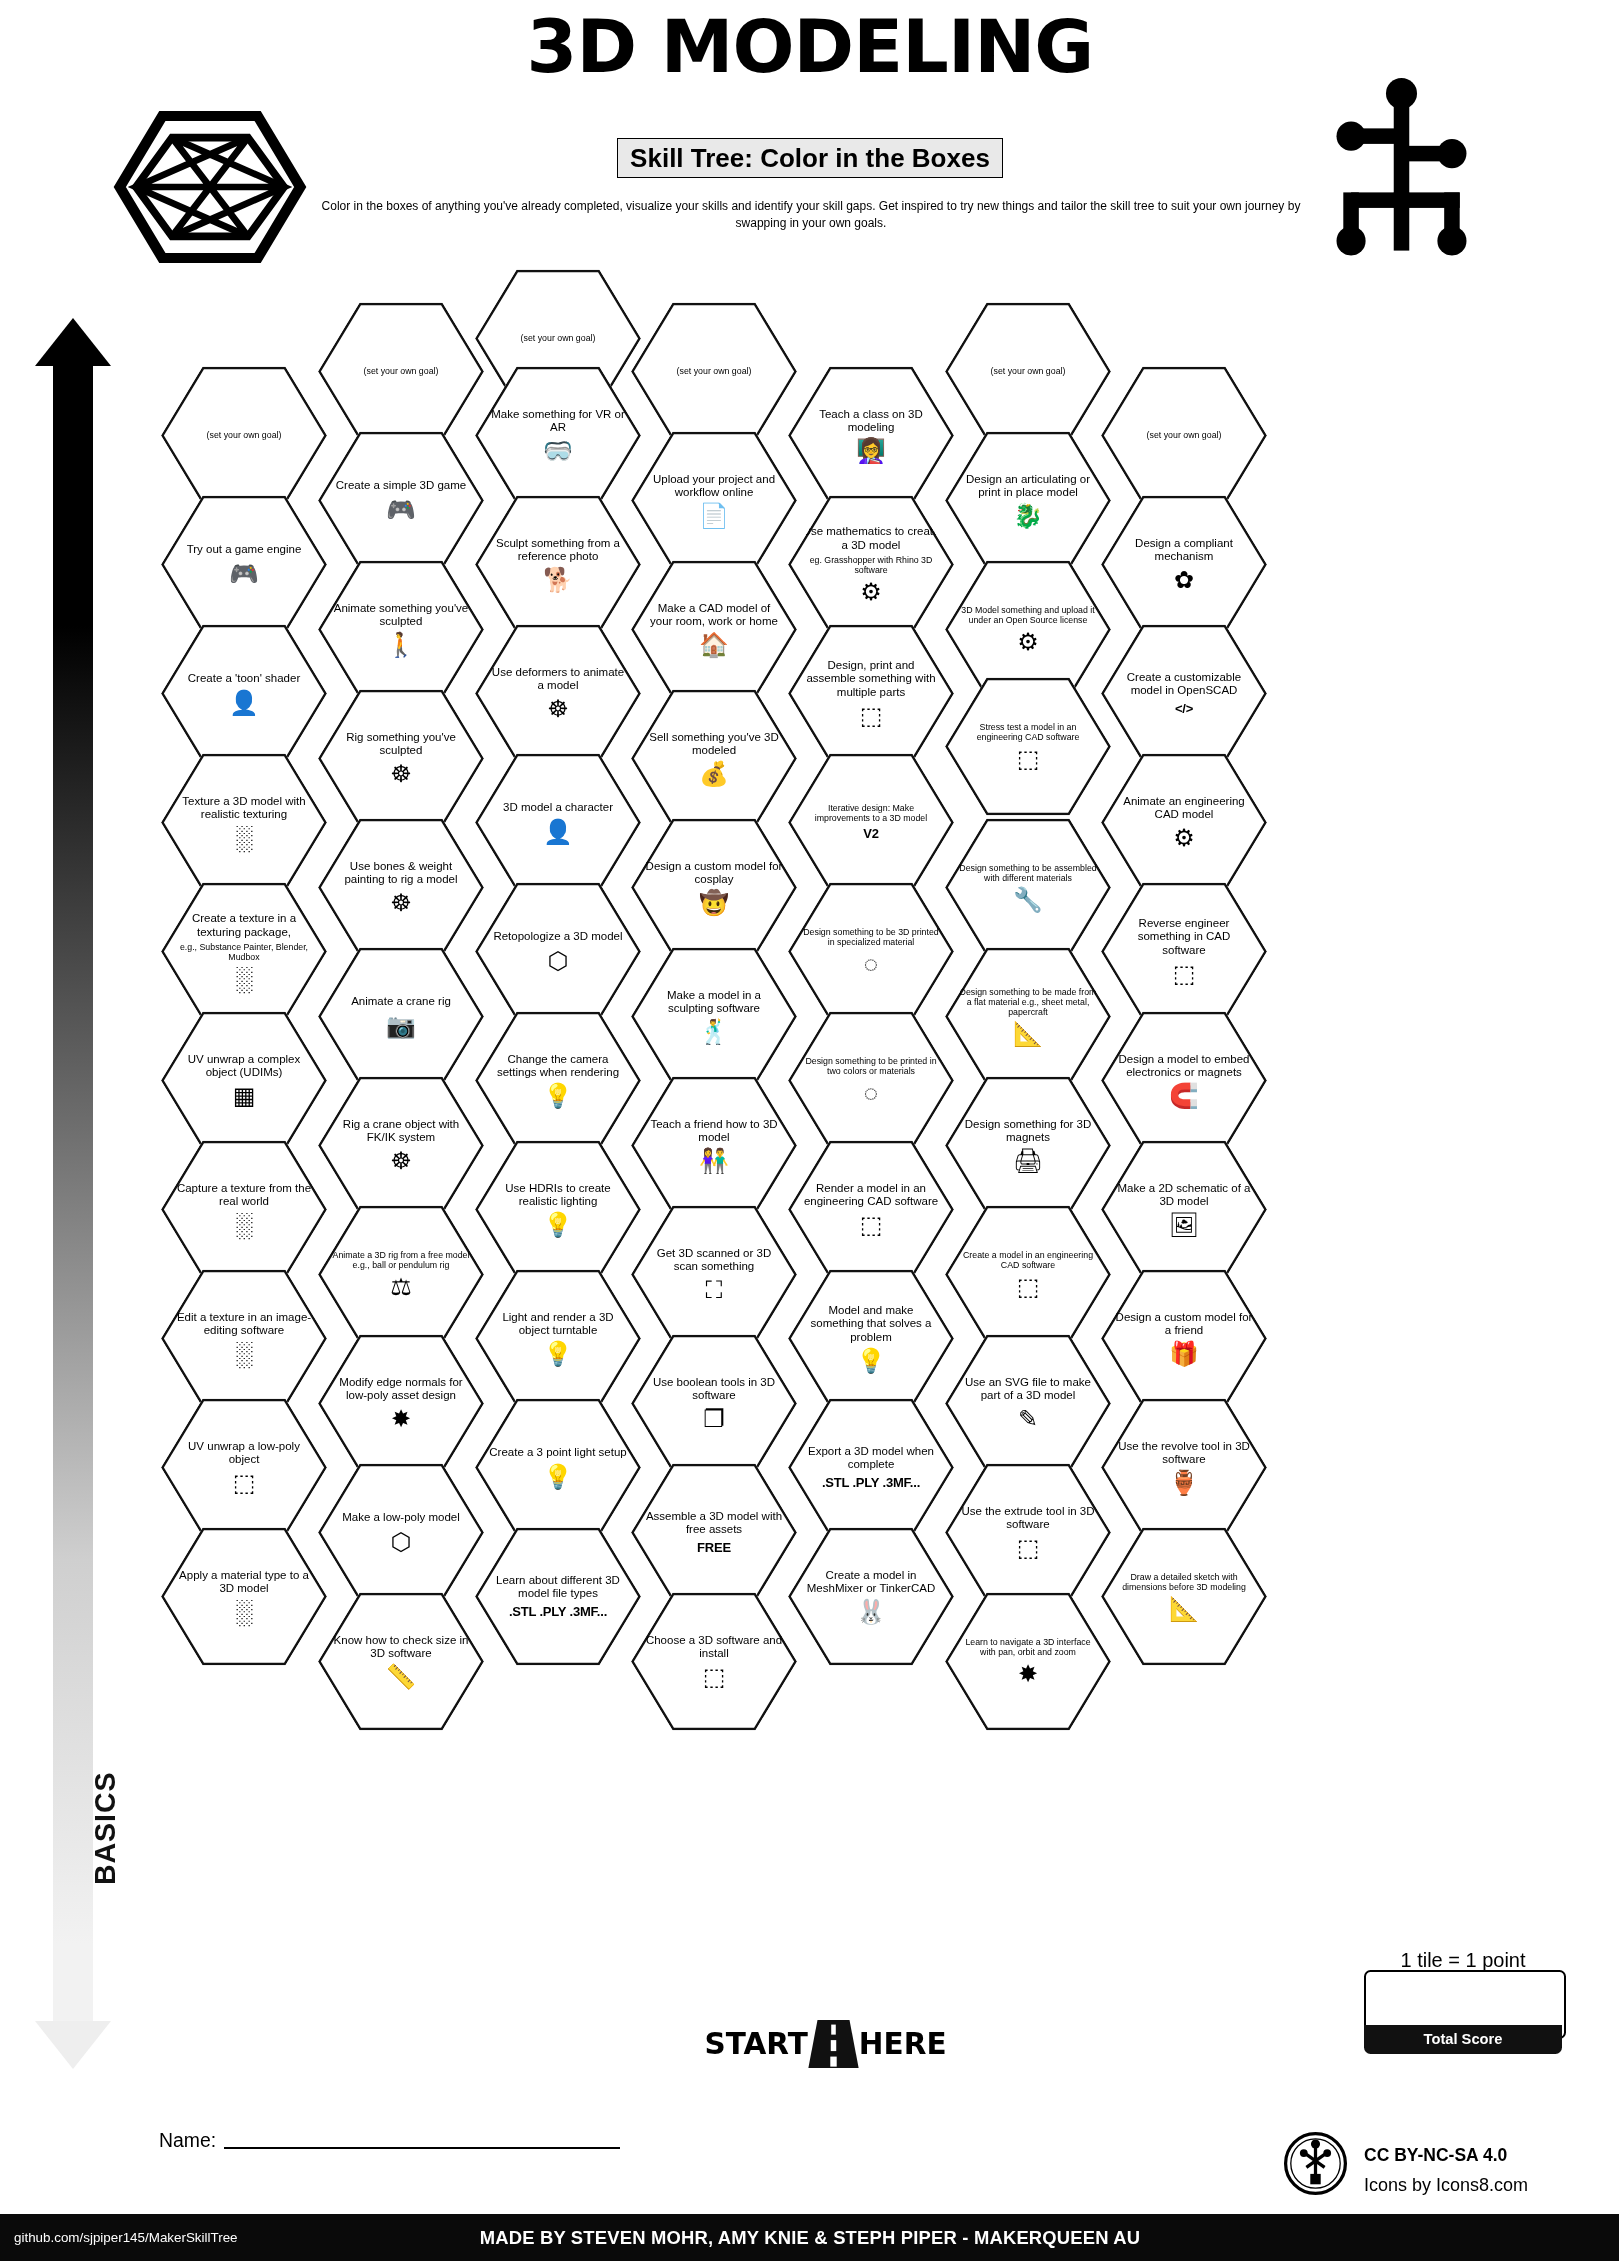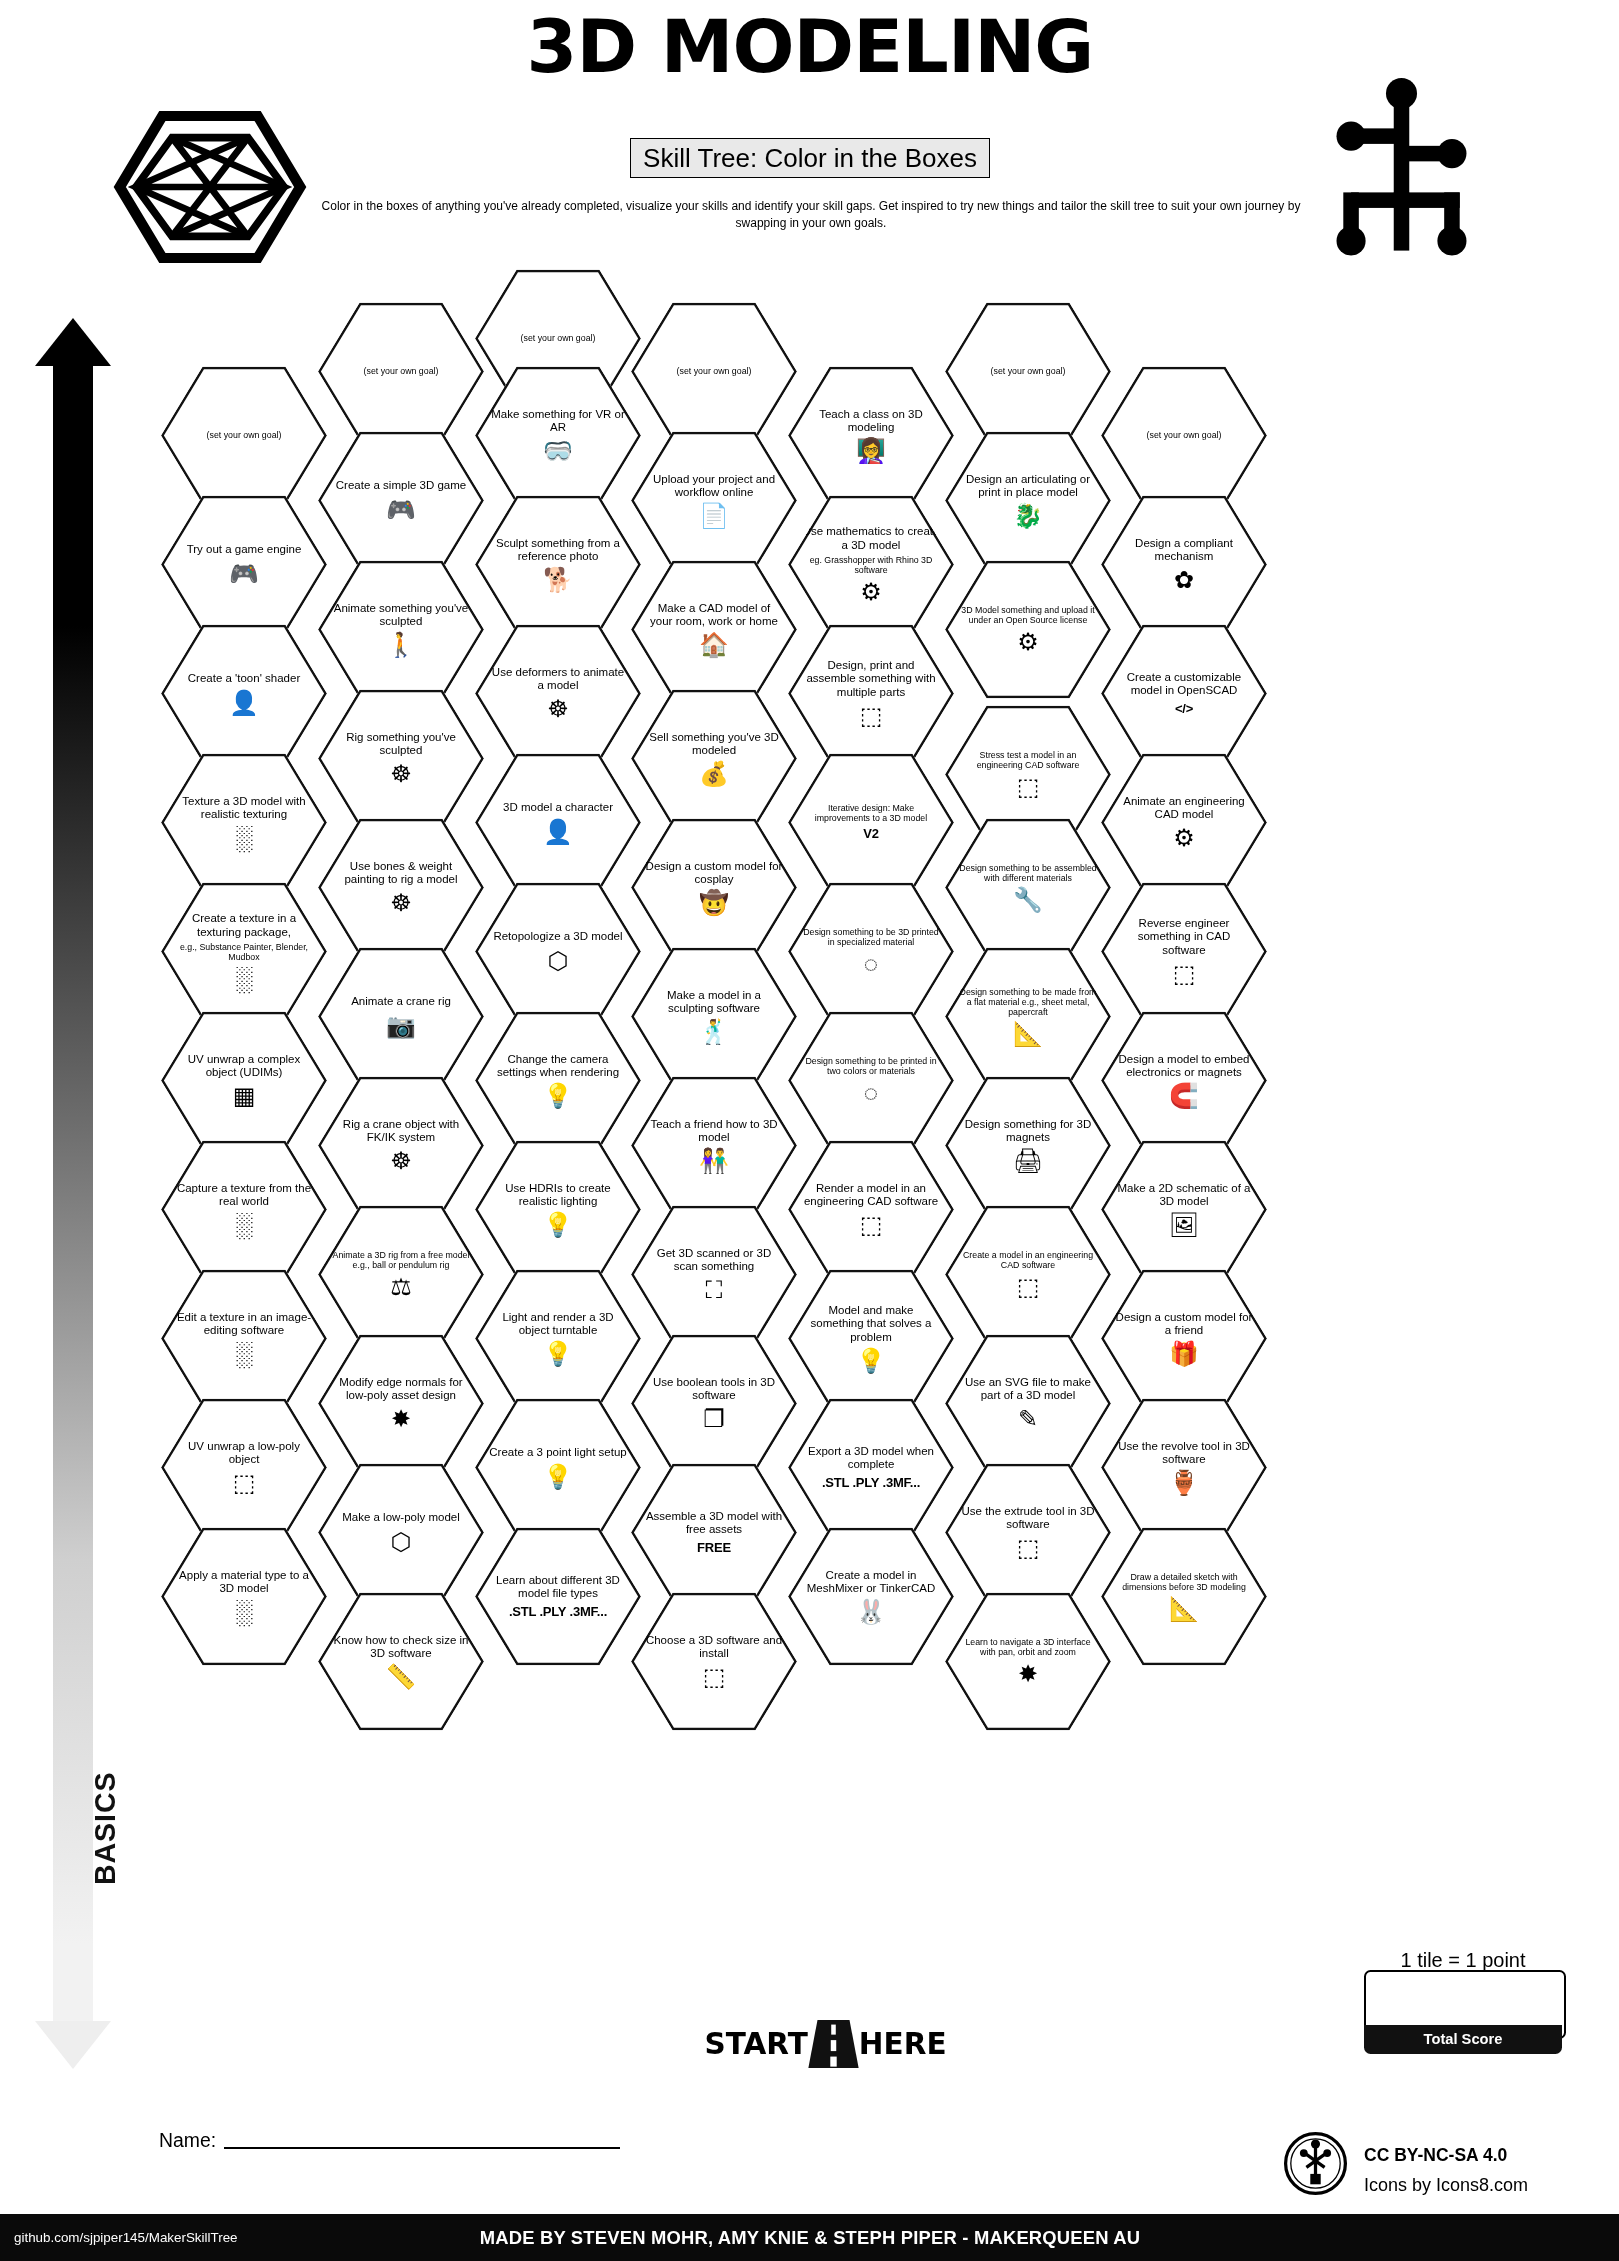--- a/index.html
+++ b/index.html
@@ -13,21 +13,21 @@
   #title{
     position:absolute;top:3.7px;left:0;width:1620px;text-align:center;
     font-size:73px;font-weight:bold;letter-spacing:-0.9px;
     font-family:"DejaVu Sans", sans-serif;
   }
   #subtitle-wrap{
     position:absolute;top:138px;left:0;width:1620px;text-align:center;
   }
   #subtitle{
     display:inline-block;background:#e9e9e9;border:1.8px solid #000;
-    padding:3.7px 12px;font-size:26px;font-weight:normal;
+    padding:3.7px 12px;font-size:26px;font-weight:bold;
   }
   #blurb{
     position:absolute;top:198px;left:295px;width:1032px;text-align:center;
     font-size:12px;line-height:1.45;
   }
   
   #logo-left{position:absolute;left:113px;top:111px;width:194px;height:152px;}
   #logo-right{position:absolute;left:1323px;top:76px;width:157px;height:194px;}
 
   
@@ -596,21 +596,21 @@
       </div>
     </div>
     <div class="hex" style="left: 945px; top: 558px;">
       <div class="hexbg"></div>
       <div class="inner" style="transform: scale(0.965);"></div>
       <div class="hexcontent">
         <div class="txt small">3D Model something and upload it under an Open Source license</div>
         <div class="ico">⚙</div>
       </div>
     </div>
-    <div class="hex" style="left: 945px; top: 703px;">
+    <div class="hex" style="left: 945px; top: 675px;">
       <div class="hexbg"></div>
       <div class="inner" style="transform: scale(0.965);"></div>
       <div class="hexcontent">
         <div class="txt small">Stress test a model in an engineering CAD software</div>
         <div class="ico">⬚</div>
       </div>
     </div>
     <div class="hex" style="left: 945px; top: 816px;">
       <div class="hexbg"></div>
       <div class="inner" style="transform: scale(0.965);"></div>

